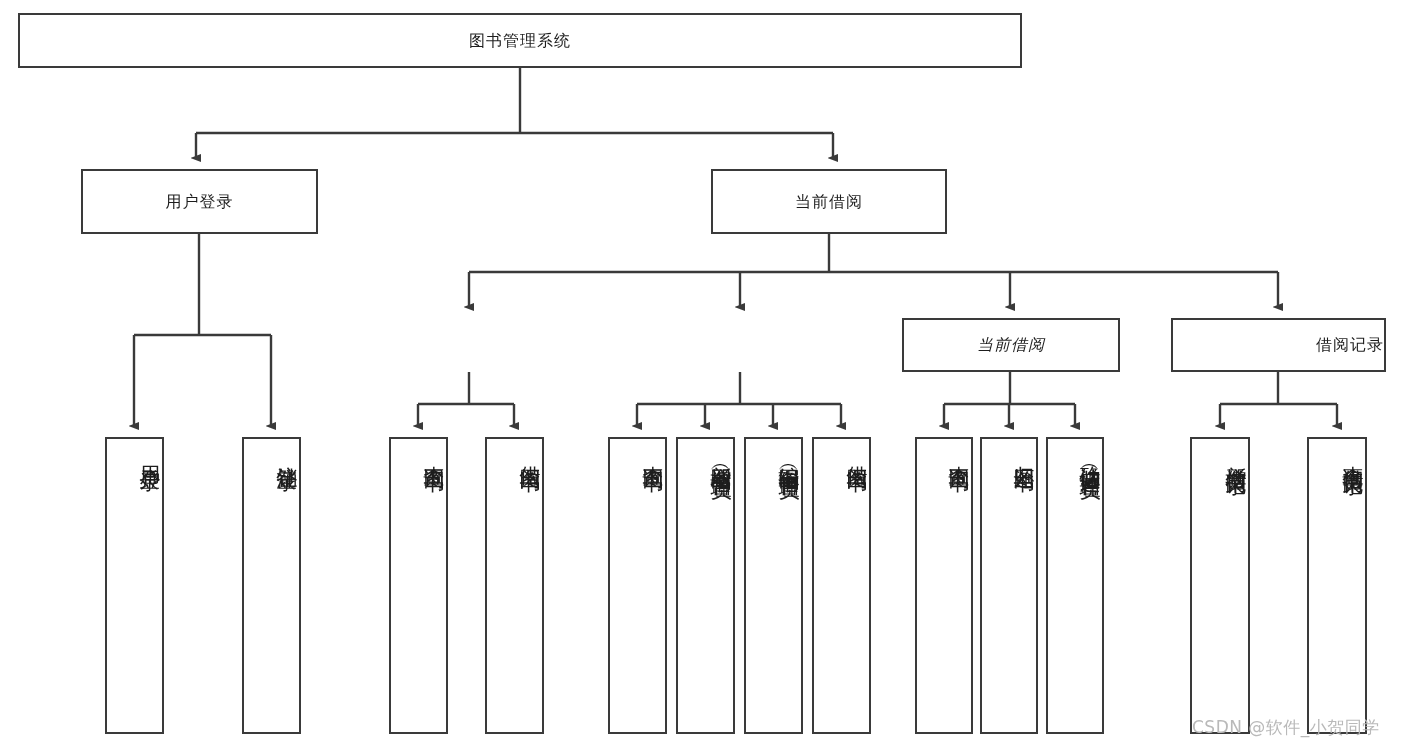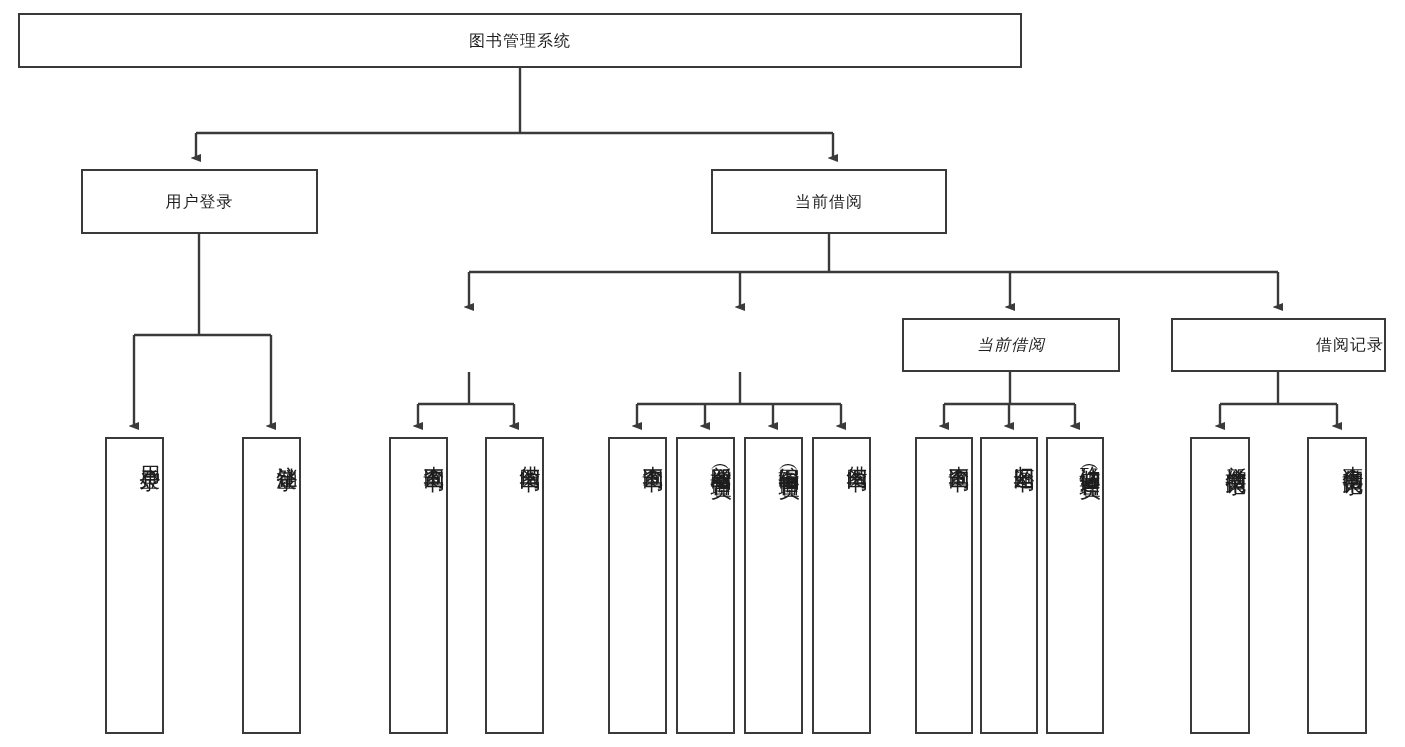--- a/index.html
+++ b/index.html
@@ -175,14 +175,15 @@
     <span class="vtext">确认归还（管理员）</span>
   </div>
 
   <div class="node v" style="left:1190px; top:437px; width:60px; height:297px;">
     <span class="vtext">新增借阅记录</span>
   </div>
   <div class="node v" style="left:1307px; top:437px; width:60px; height:297px;">
     <span class="vtext">查询借阅记录</span>
   </div>
 
+  <div class="watermark" style="left:1192px; top:716px;">CSDN @软件_小贺同学</div>
 
 </div>
 
 </body></html>

